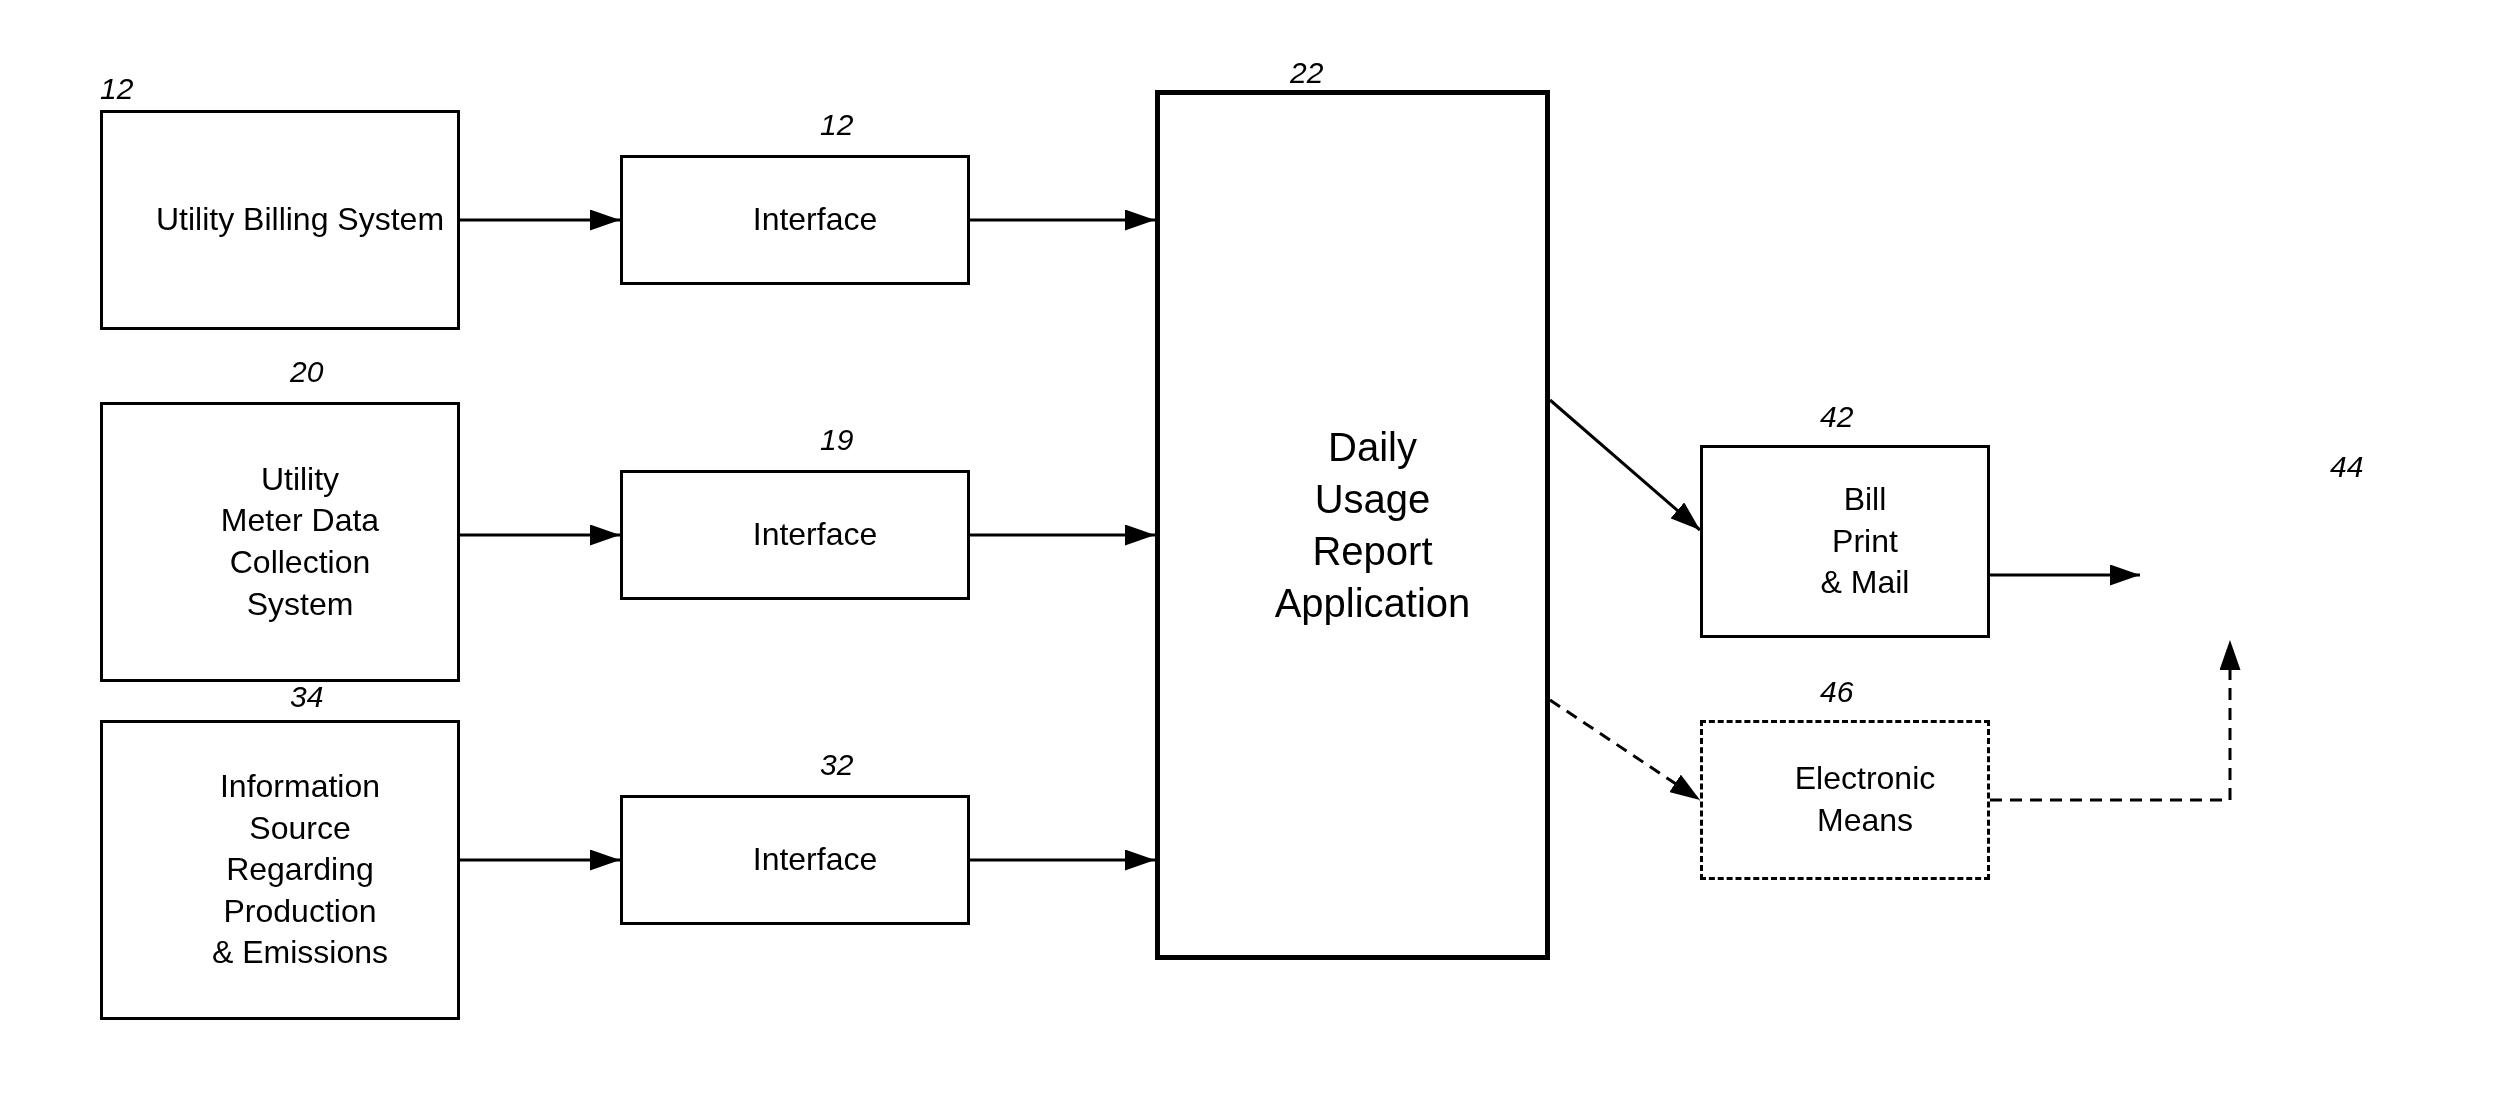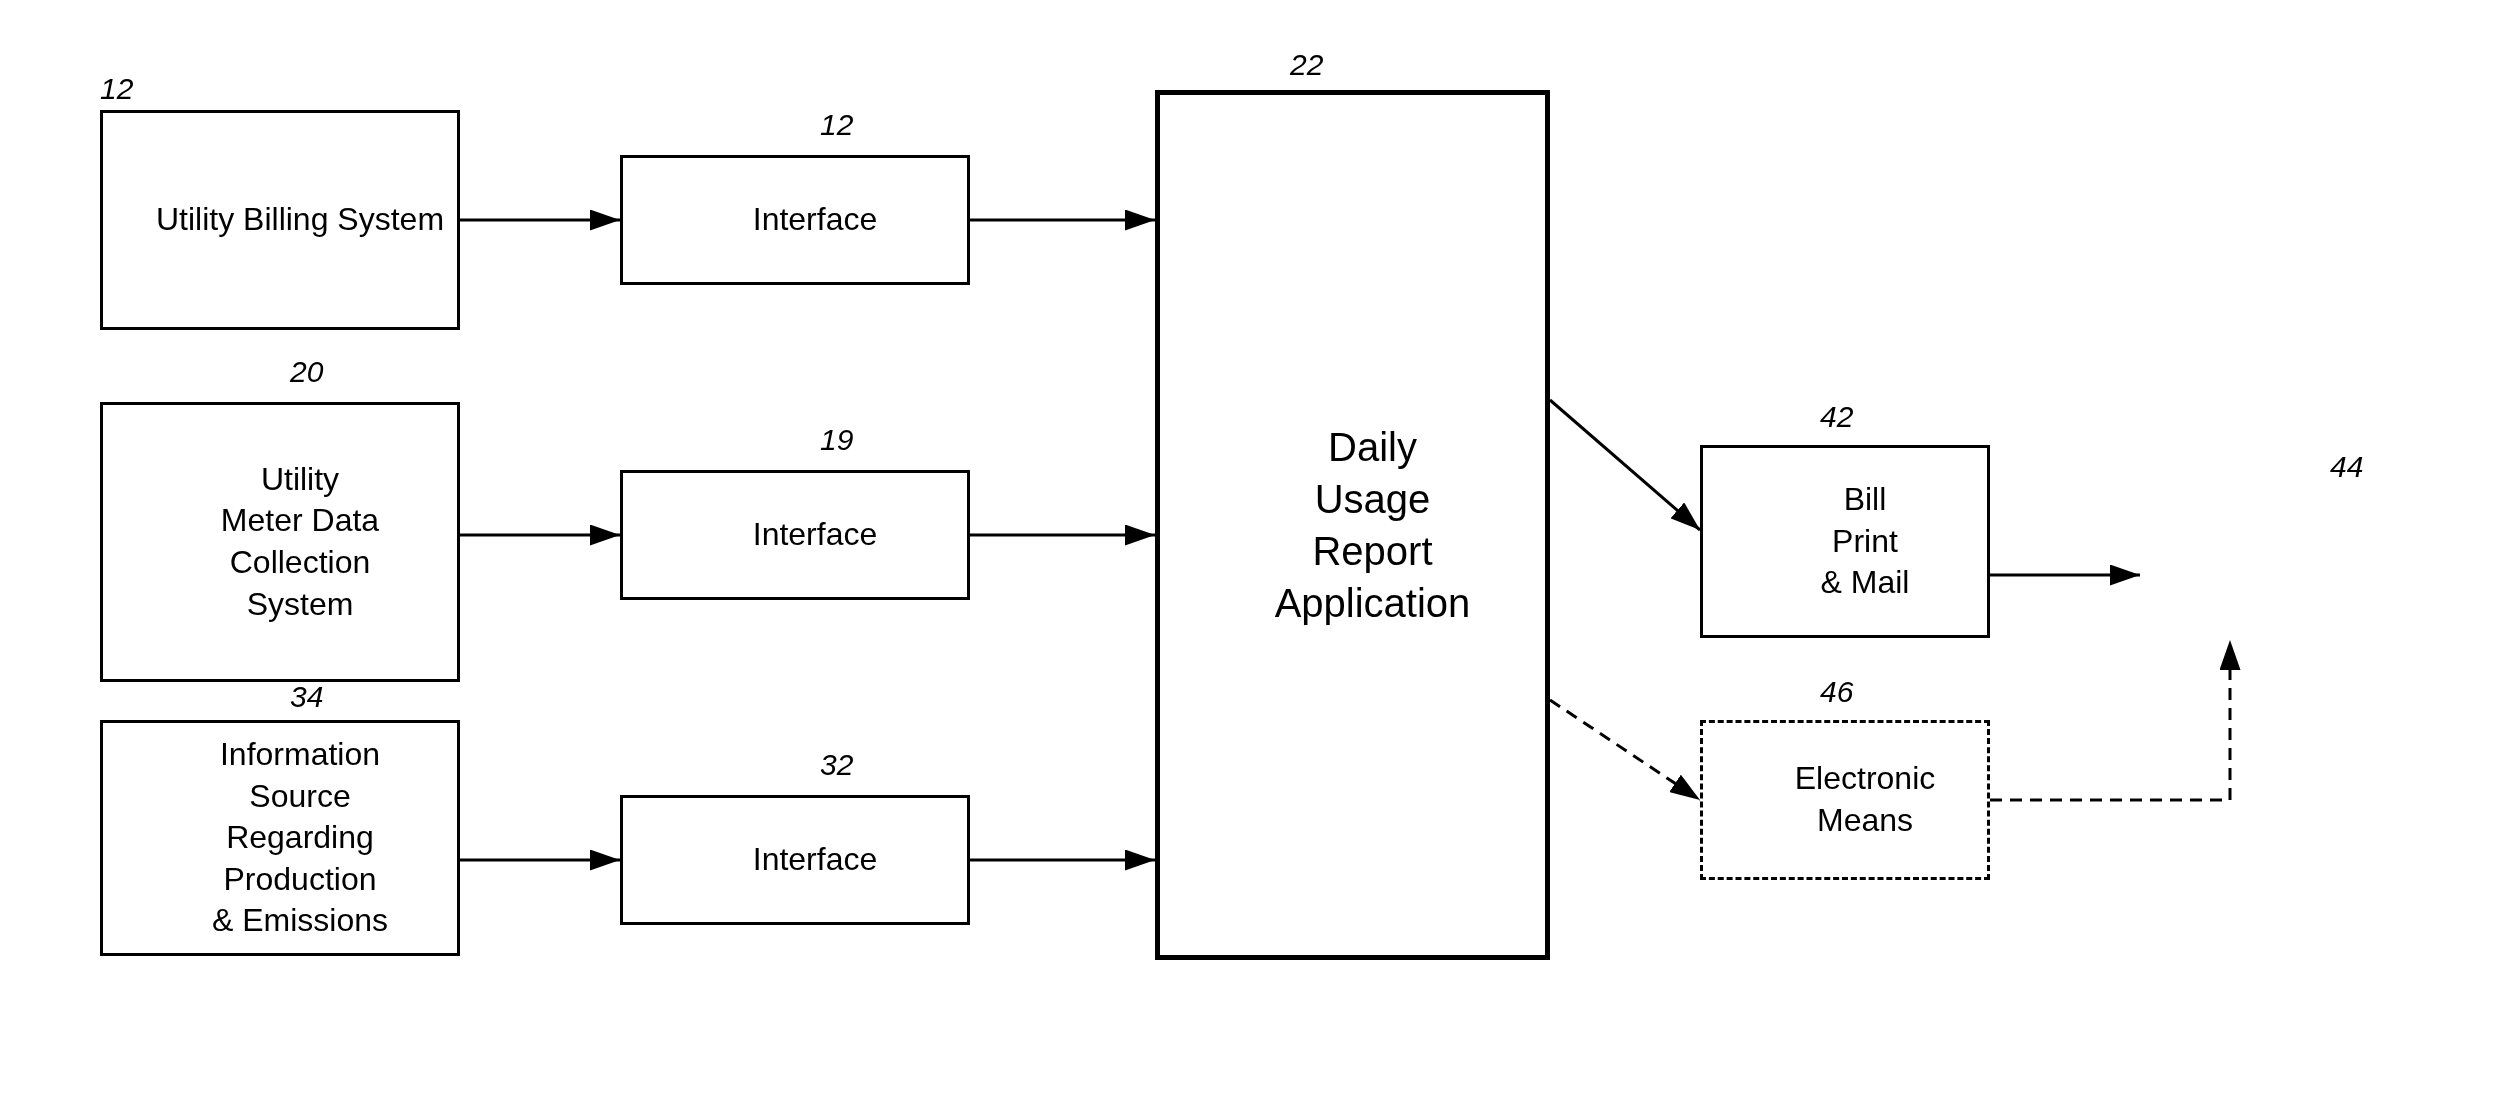--- a/index.html
+++ b/index.html
@@ -92,21 +92,21 @@
 Billing
 System</span>
   </div>
   <div class="label-num" style="left:100px; top:72px;">12</div>
 
   <div class="box" style="left:100px; top:395px; width:360px; height:280px;margin-top:7px;">
     <span>Utility<br>Meter Data<br>Collection<br>System</span>
   </div>
   <div class="label-num" style="left:290px; top:355px;">20</div>
 
-  <div class="box" style="left:100px; top:720px; width:360px; height:236px;">
+  <div class="box" style="left:100px; top:720px; width:360px; height:300px;">
     <span>Information<br>Source<br>Regarding<br>Production<br>&amp; Emissions</span>
   </div>
   <div class="label-num" style="left:290px; top:680px;">34</div>
 
   <div class="box" style="left:620px; top:155px; width:350px; height:130px;">
     <span>Interface</span>
   </div>
   <div class="label-num" style="left:820px; top:108px;">12</div>
 
   <div class="box" style="left:620px; top:470px; width:350px; height:130px;">
@@ -115,21 +115,21 @@
   <div class="label-num" style="left:820px; top:423px;">19</div>
 
   <div class="box" style="left:620px; top:795px; width:350px; height:130px;">
     <span>Interface</span>
   </div>
   <div class="label-num" style="left:820px; top:748px;">32</div>
 
   <div class="box box-thick" style="left:1155px; top:90px; width:395px; height:870px; font-size:40px;">
     <span>Daily<br>Usage<br>Report<br>Application</span>
   </div>
-  <div class="label-num" style="left:1290px; top:48px;">22</div>
+  <div class="label-num" style="left:1290px; top:56px;">22</div>
 
   <div class="box" style="left:1700px; top:445px; width:290px; height:193px;">
     <span>Bill<br>Print<br>&amp; Mail</span>
   </div>
   <div class="label-num" style="left:1820px; top:400px;">42</div>
 
   <div class="label-num" style="left:2330px; top:450px;">44</div>
 
   <div class="box box-dashed" style="left:1700px; top:720px; width:290px; height:160px;">
     <span>Electronic<br>Means</span>

